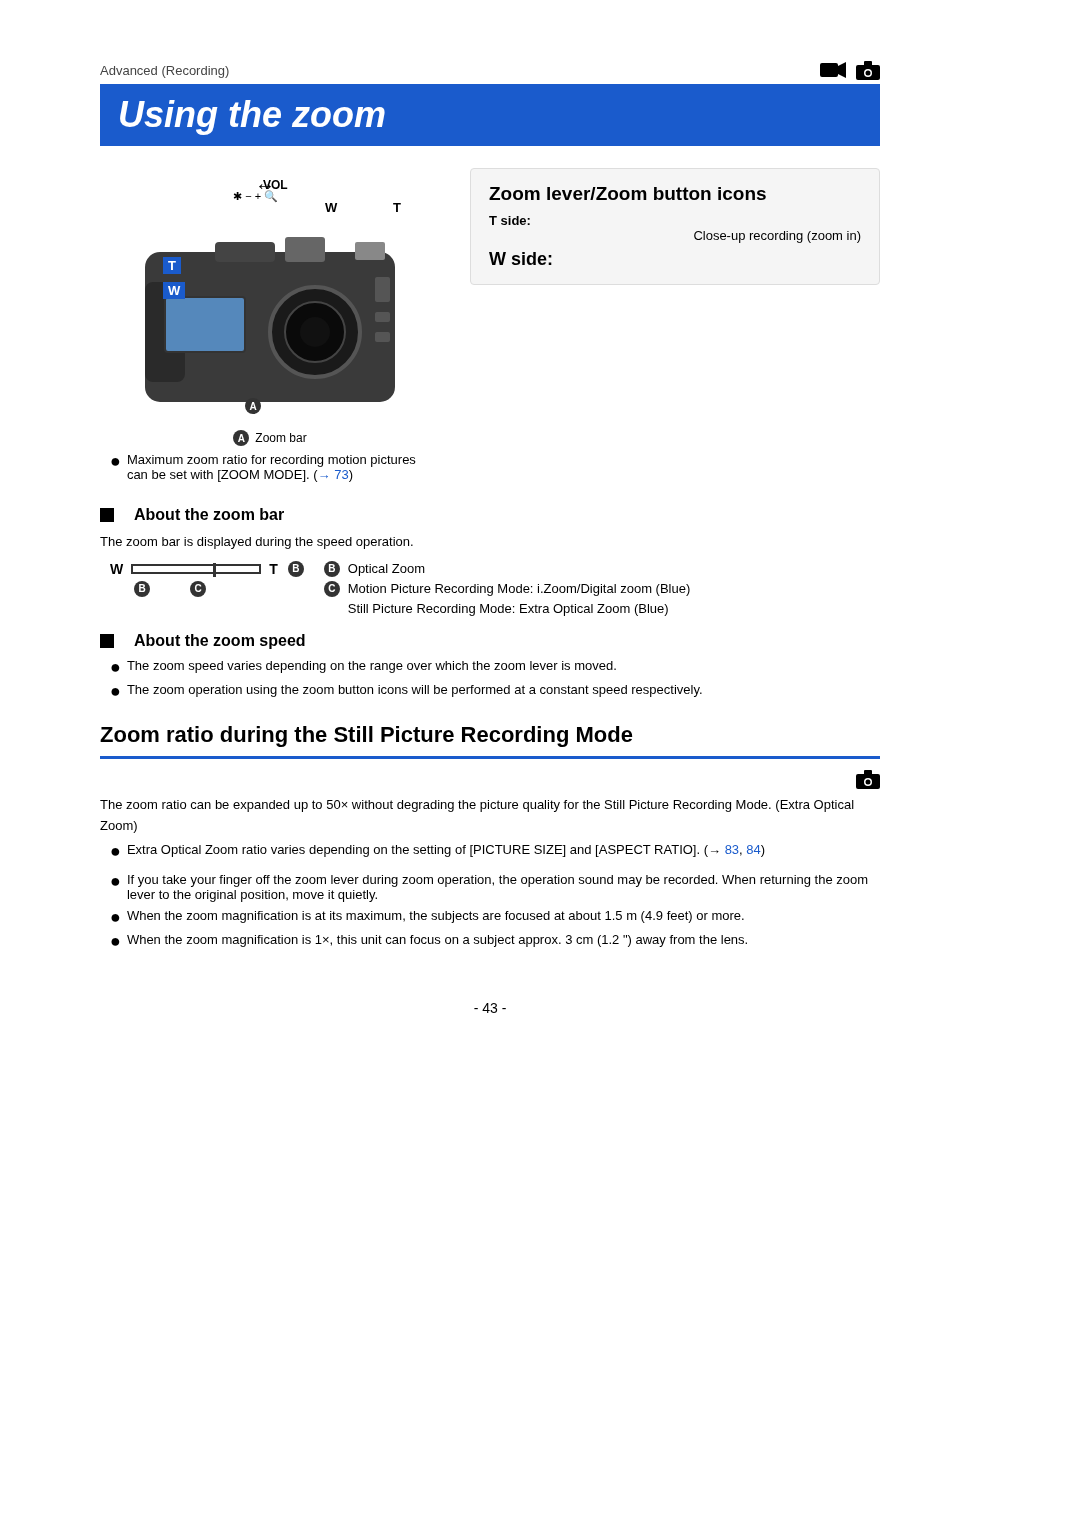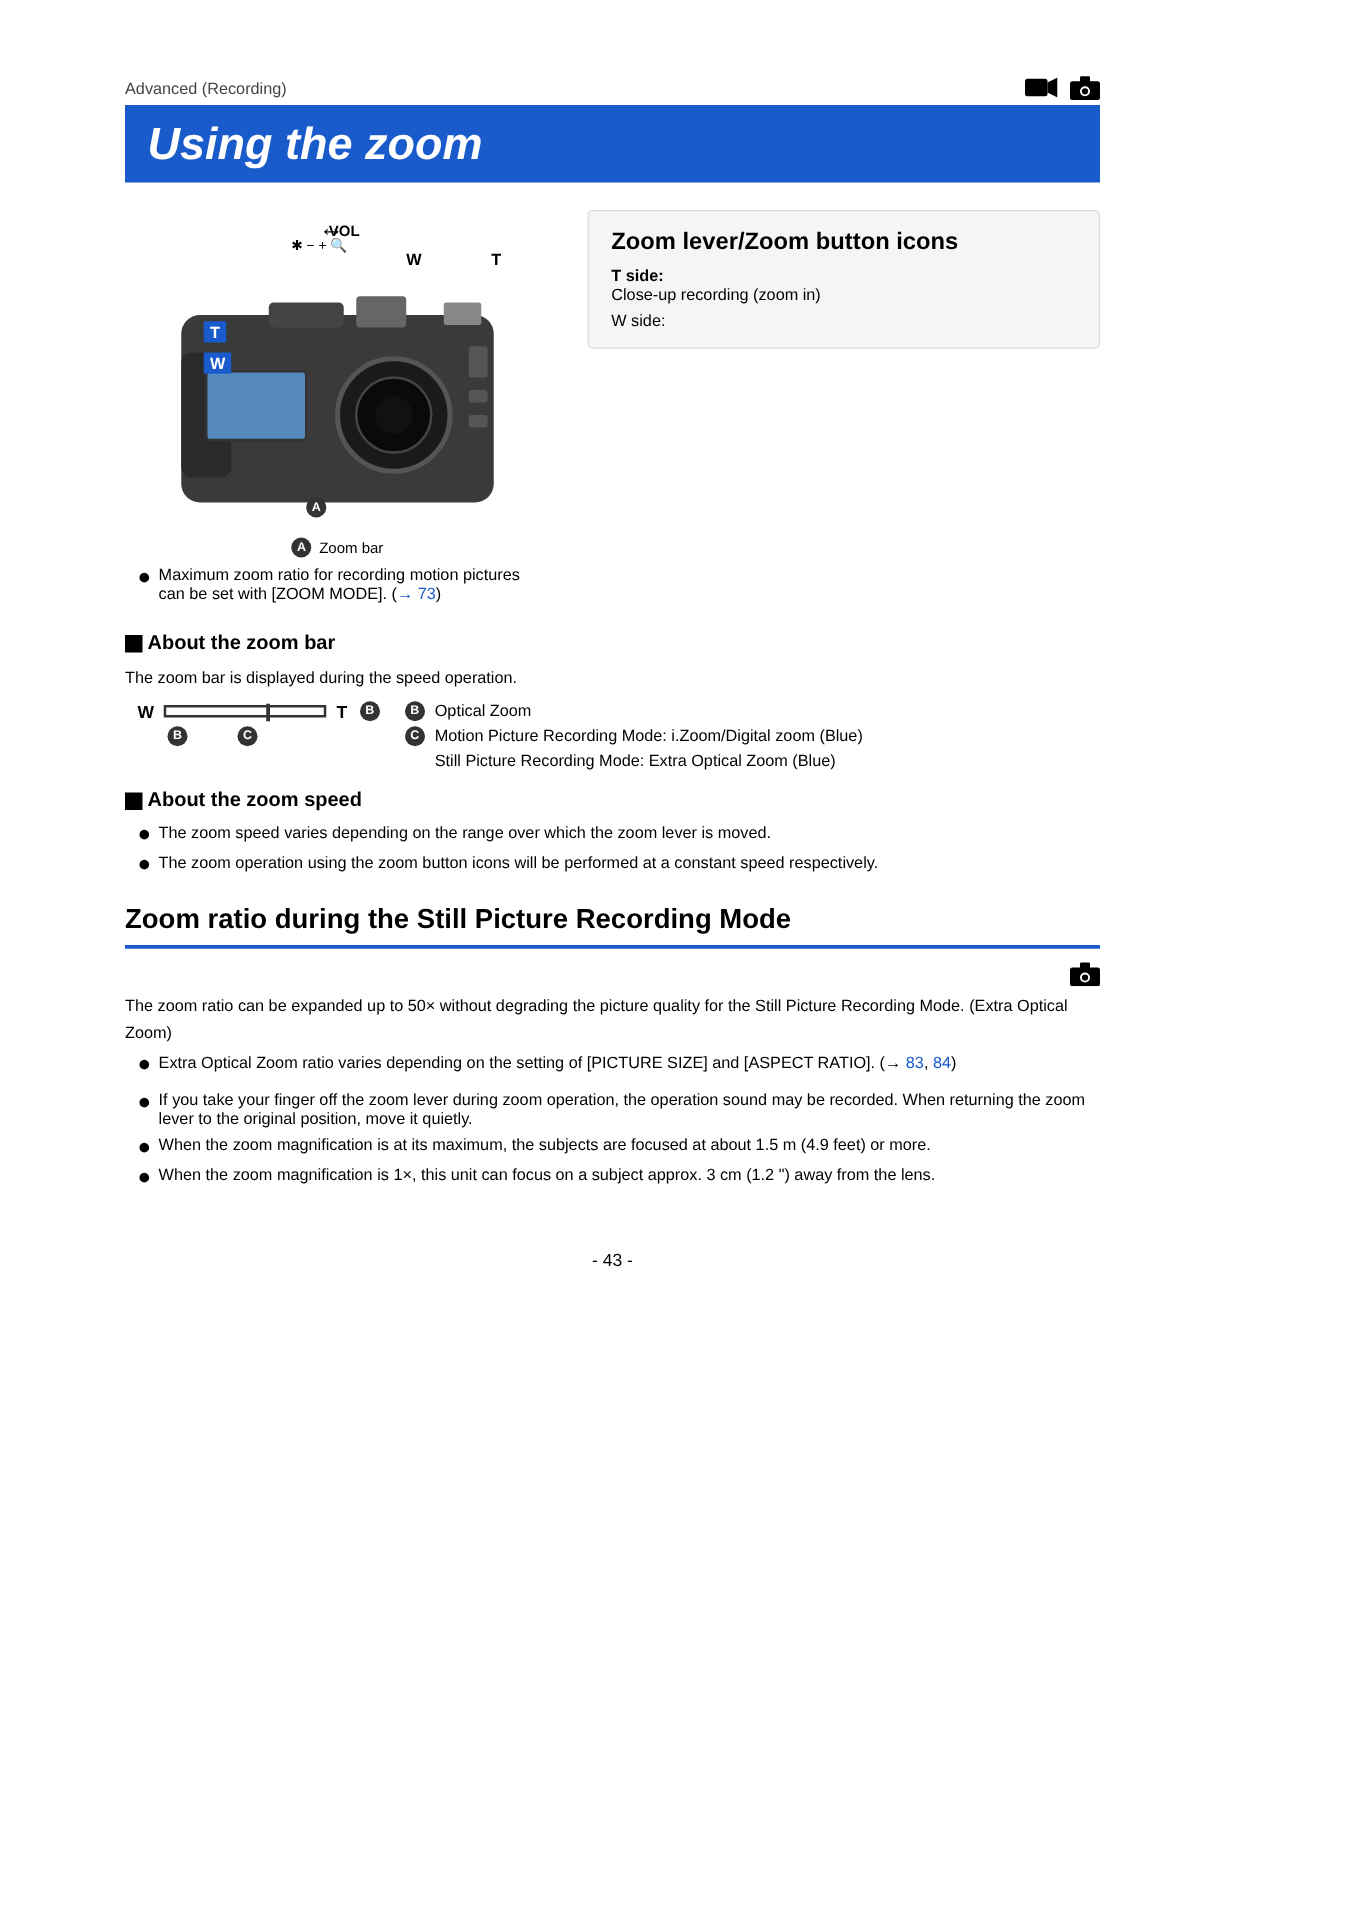--- a/index.html
+++ b/index.html
@@ -86,43 +86,43 @@
     .sidebar-info .title {
       font-weight: bold;
       font-size: 19px;
       margin-bottom: 8px;
     }
     .sidebar-info .t-side {
       font-weight: bold;
       font-size: 13px;
     }
     .sidebar-info .w-side {
-      font-weight: normal;
-      font-size: 13px;
+      font-weight: bold;
+      font-size: 18px;
     }
     .bullet-note {
       font-size: 13px;
       margin: 6px 0 6px 10px;
       display: flex;
       align-items: flex-start;
       gap: 6px;
     }
     .bullet-dot {
       font-size: 18px;
       line-height: 1;
       flex-shrink: 0;
     }
     .link-ref {
       color: #1a5bcc;
       text-decoration: none;
     }
     .section-heading {
       display: flex;
       align-items: center;
-      gap: 4px;
+      gap: 20px;
       font-size: 16px;
       font-weight: bold;
       margin: 16px 0 8px 0;
     }
     .black-square {
       width: 14px;
       height: 14px;
       background: #000;
       flex-shrink: 0;
     }
@@ -300,21 +300,21 @@
           Maximum zoom ratio for recording motion pictures can be set with [ZOOM MODE]. (<a class="link-ref">→ 73</a>)
         </span>
       </div>
     </div>
 
     <div class="sidebar-info">
       <div class="title">Zoom lever/Zoom button icons</div>
       <div>
         <span class="bold-text t-side">T side:</span>
       </div>
-      <div style="margin-bottom:6px;">Close-up recording (zoom in)</div>
+      <div style="margin-bottom:6px;text-align:right;">Close-up recording (zoom in)</div>
       <div>
         <span class="bold-text w-side">W side:</span>
       </div>
     </div>
 
   </div>
 
   <div>
     <div class="section-heading">
       <div class="black-square"></div>

